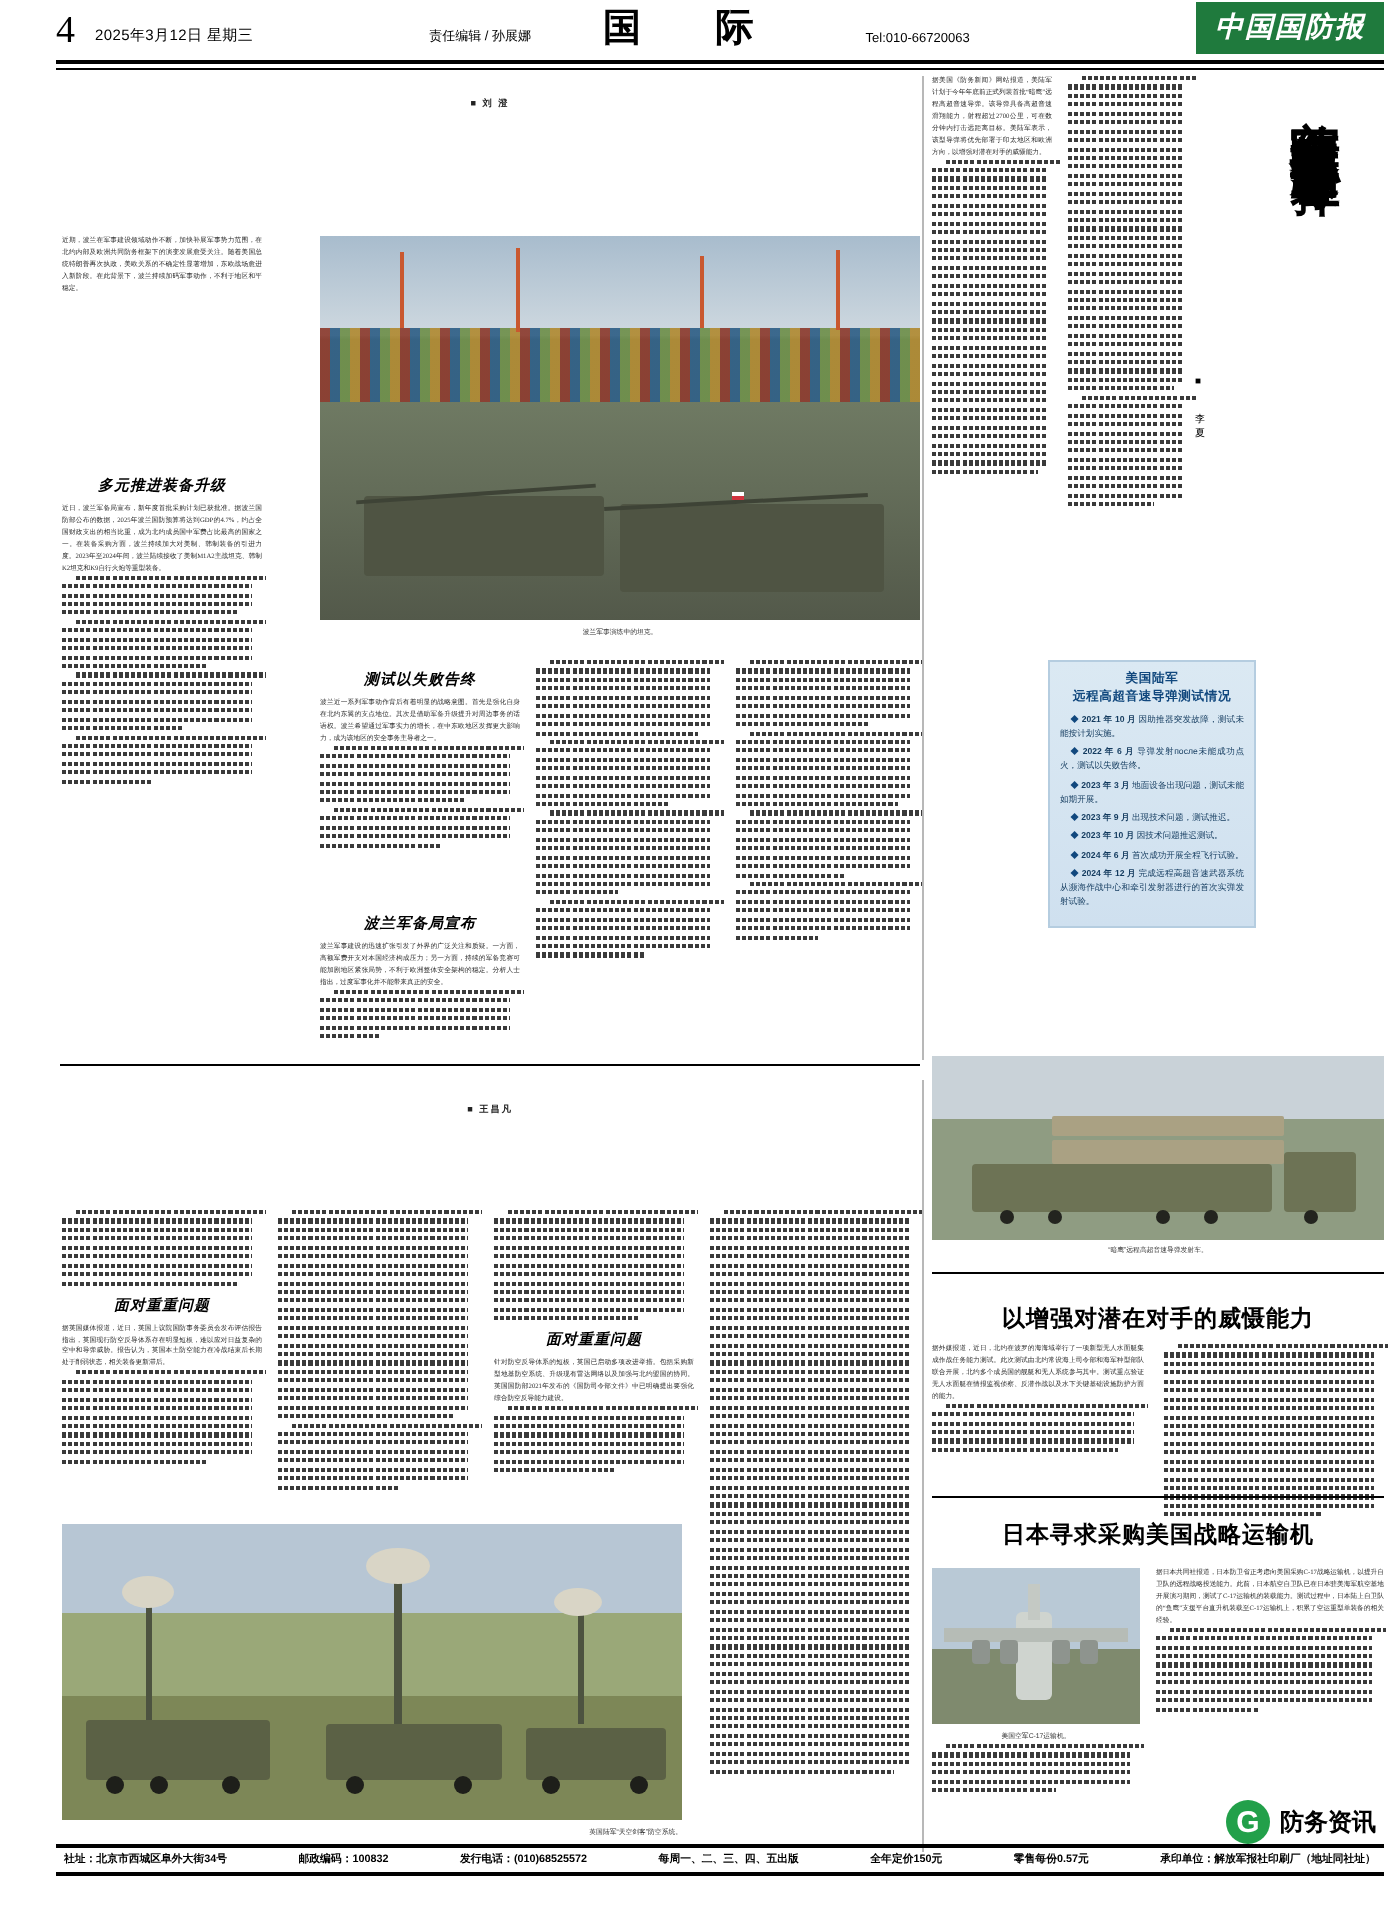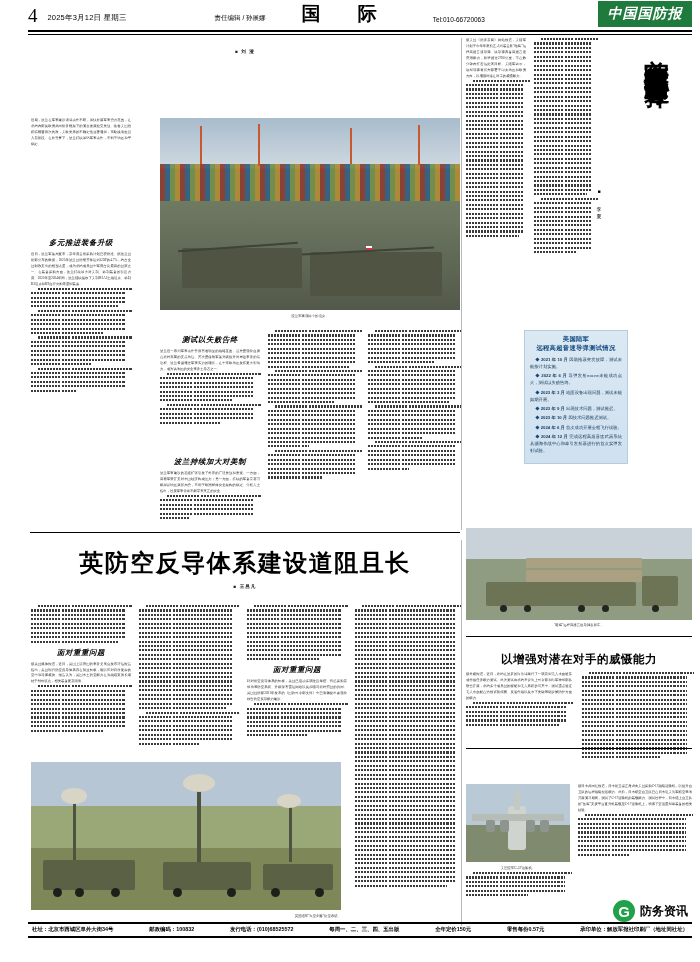--- a/index.html
+++ b/index.html
@@ -306,21 +306,21 @@
         <span class="w72"></span>
       <span class="ind w95"></span>
         <span class="w95"></span>
         <span class="w95"></span>
         <span class="w95"></span>
       <span class="w60"></span>
     </div>
   </div>
 
   <div style="position:absolute;left:160px;top:452px;width:100px;">
-    <div class="sub-head">波兰持续加大对美制</div>
+    <div class="sub-head">波兰军备局宣布</div>
     <div class="body-text">波兰军事建设的迅速扩张引发了外界的广泛关注和质疑。一方面，高额军费开支对本国经济构成压力；另一方面，持续的军备竞赛可能加剧地区紧张局势，不利于欧洲整体安全架构的稳定。分析人士指出，过度军事化并不能带来真正的安全。</div>
     <div class="tx">
       <span class="ind w95"></span>
         <span class="w95"></span>
         <span class="w95"></span>
         <span class="w95"></span>
       <span class="w95"></span>
         <span class="w30"></span>
     </div>
   </div>
@@ -548,21 +548,20 @@
     <div class="wheel" style="left:34px;bottom:8px;"></div>
     <div class="wheel" style="left:58px;bottom:8px;"></div>
     <div class="wheel" style="left:112px;bottom:8px;"></div>
     <div class="wheel" style="left:136px;bottom:8px;"></div>
     <div class="wheel" style="left:186px;bottom:8px;"></div>
   </div>
   <div class="cap" style="position:absolute;left:466px;top:621px;width:226px;">“暗鹰”远程高超音速导弹发射车。</div>
 
   <div class="hrule" style="left:30px;top:532px;width:430px;height:1.4px;"></div>
   <div class="h2-main">
-    <div>英防空反导体系建设道阻且长</div>
     <div class="byline">■ 王昌凡</div>
   </div>
 
   <div style="position:absolute;left:31px;top:605px;width:100px;">
     <div class="body-text"></div>
     <div class="tx">
       <span class="ind w95"></span>
         <span class="w95"></span>
         <span class="w95"></span>
         <span class="w95"></span>
@@ -782,20 +781,21 @@
       <span class="w95"></span>
         <span class="w95"></span>
         <span class="w95"></span>
         <span class="w72"></span>
     </div>
   </div>
 
   <div class="photo ph-usv" style="left:466px;top:528px;width:0px;height:0px;"></div>
 
   <div class="hrule" style="left:466px;top:748px;width:226px;height:1.2px;"></div>
+  <div class="h3" style="position:absolute;left:466px;top:760px;width:226px;">日本寻求采购美国战略运输机</div>
 
   <div class="photo ph-c17" style="left:466px;top:784px;width:104px;height:78px;">
     <div class="fuse" style="left:42px;top:22px;width:18px;height:44px;"></div>
     <div class="wing" style="left:6px;top:30px;width:92px;height:7px;"></div>
     <div class="tail" style="left:48px;top:8px;width:6px;height:18px;"></div>
     <div class="eng" style="left:20px;top:36px;width:9px;height:12px;"></div>
     <div class="eng" style="left:34px;top:36px;width:9px;height:12px;"></div>
     <div class="eng" style="left:60px;top:36px;width:9px;height:12px;"></div>
     <div class="eng" style="left:74px;top:36px;width:9px;height:12px;"></div>
   </div>

